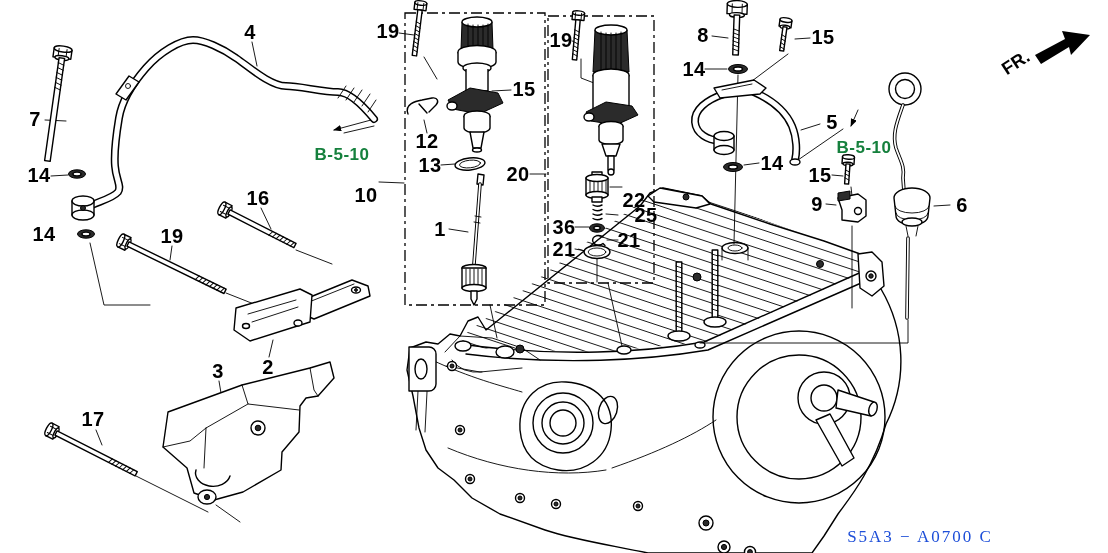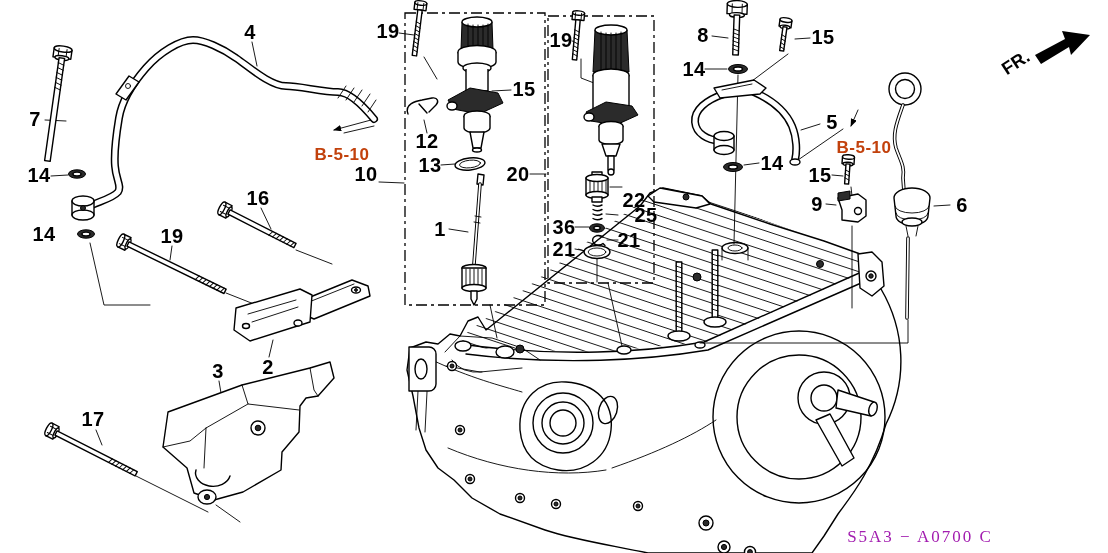--- a/index.html
+++ b/index.html
@@ -2,25 +2,25 @@
 <html><head>
 <meta charset="utf-8">
 <style>
   html,body{margin:0;padding:0;background:#fff;}
   #stage{position:relative;width:1108px;height:553px;background:#fff;overflow:hidden;
          font-family:"Liberation Sans",sans-serif;}
   #art{position:absolute;left:0;top:0;}
   .callout{position:absolute;transform:translate(-50%,-50%);font:700 20px "Liberation Sans",sans-serif;
            color:#000;white-space:nowrap;letter-spacing:.5px;}
   .ref{position:absolute;transform:translate(-50%,-50%);font:800 17px "Liberation Sans",sans-serif;
-       color:#c2410c;letter-spacing:.5px;white-space:nowrap;}
+       color:#15803d;letter-spacing:.5px;white-space:nowrap;}
   .fr{position:absolute;transform:translate(-50%,-50%) rotate(-33deg);font:800 18px "Liberation Sans",sans-serif;
       color:#000;white-space:nowrap;}
   .code{position:absolute;transform:translate(-50%,-50%);font:400 17px "Liberation Serif",serif;
-        color:#a21caf;letter-spacing:2px;white-space:nowrap;text-align:right;}
+        color:#1d4ed8;letter-spacing:2px;white-space:nowrap;text-align:right;}
   
   .ln{fill:none;stroke:#000;stroke-width:1.4;stroke-linecap:round;stroke-linejoin:round;}
   .thin{fill:none;stroke:#000;stroke-width:.9;stroke-linecap:round;}
   .fw{fill:#fff;stroke:#000;stroke-width:1.4;stroke-linejoin:round;}
   .dk{fill:#2b2b2b;stroke:#000;stroke-width:1;}
   .tube{fill:none;stroke:#000;stroke-width:8;stroke-linecap:round;stroke-linejoin:round;}
   .tubein{fill:none;stroke:#fff;stroke-width:5;stroke-linecap:round;stroke-linejoin:round;}
   .rod{fill:none;stroke:#000;stroke-width:3.6;stroke-linecap:round;}
   .rodin{fill:none;stroke:#fff;stroke-width:1.7;stroke-linecap:round;}
   .dash{fill:none;stroke:#000;stroke-width:1.3;stroke-dasharray:11 4 3 4;}
@@ -380,21 +380,21 @@
 <div class="callout" style="left:388px;top:31px">19</div>
 <div class="callout" style="left:561px;top:40px">19</div>
 <div class="callout" style="left:703px;top:35px">8</div>
 <div class="callout" style="left:823px;top:37px">15</div>
 <div class="callout" style="left:35px;top:119px">7</div>
 <div class="callout" style="left:524px;top:89px">15</div>
 <div class="callout" style="left:694px;top:69px">14</div>
 <div class="callout" style="left:427px;top:141px">12</div>
 <div class="callout" style="left:832px;top:122px">5</div>
 <div class="callout" style="left:430px;top:165px">13</div>
-<div class="callout" style="left:366px;top:174px">10</div>
+<div class="callout" style="left:366px;top:195px">10</div>
 <div class="callout" style="left:518px;top:174px">20</div>
 <div class="callout" style="left:634px;top:200px">22</div>
 <div class="callout" style="left:772px;top:163px">14</div>
 <div class="callout" style="left:820px;top:175px">15</div>
 <div class="callout" style="left:817px;top:204px">9</div>
 <div class="callout" style="left:962px;top:205px">6</div>
 <div class="callout" style="left:39px;top:175px">14</div>
 <div class="callout" style="left:258px;top:198px">16</div>
 <div class="callout" style="left:440px;top:229px">1</div>
 <div class="callout" style="left:646px;top:215px">25</div>

